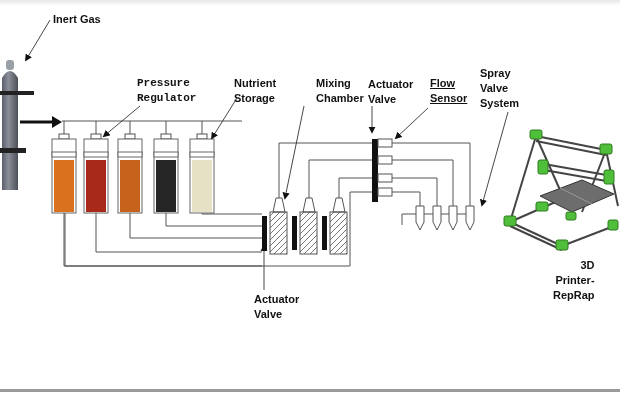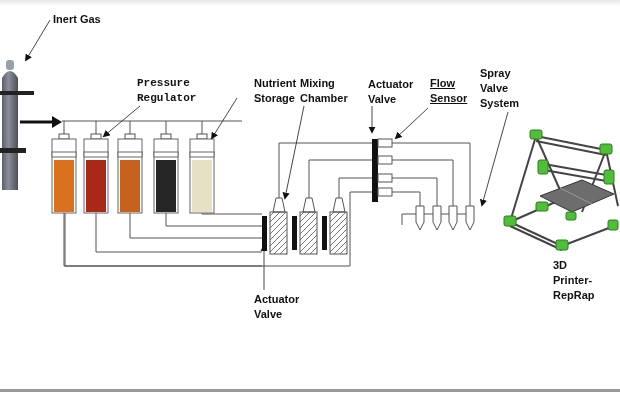--- a/index.html
+++ b/index.html
@@ -170,30 +170,30 @@
     <line x1="372" y1="106" x2="372" y2="132" marker-end="url(#arr)"></line>
     <line x1="428" y1="108" x2="396" y2="138" marker-end="url(#arr)"></line>
     <line x1="508" y1="112" x2="482" y2="205" marker-end="url(#arr)"></line>
     <line x1="264" y1="290" x2="264" y2="246" marker-end="url(#arr)"></line>
   </g>
 </svg>
 
 <div class="lbl" style="left:53px;top:12px;">Inert Gas</div>
 <div class="lbl" style="left:137px;top:76px;font-family:Liberation Mono, monospace;">Pressure
 Regulator</div>
-<div class="lbl" style="left:254px;top:76px;">Nutrient
+<div class="lbl" style="left:234px;top:76px;">Nutrient
 Storage</div>
-<div class="lbl" style="left:300px;top:76px;">Mixing
+<div class="lbl" style="left:316px;top:76px;">Mixing
 Chamber</div>
 <div class="lbl" style="left:368px;top:77px;">Actuator
 Valve</div>
 <div class="lbl" style="left:430px;top:76px;text-decoration:underline;">Flow
 Sensor</div>
 <div class="lbl" style="left:480px;top:66px;">Spray
 Valve
 System</div>
 <div class="lbl" style="left:254px;top:292px;">Actuator
 Valve</div>
-<div class="lbl" style="left:553px;top:258px;">3D
+<div class="lbl" style="left:553px;top:258px;text-align:right;">3D
 Printer-
 RepRap</div>
 
 <div id="bottom-bar"></div>
 
 </body></html>

